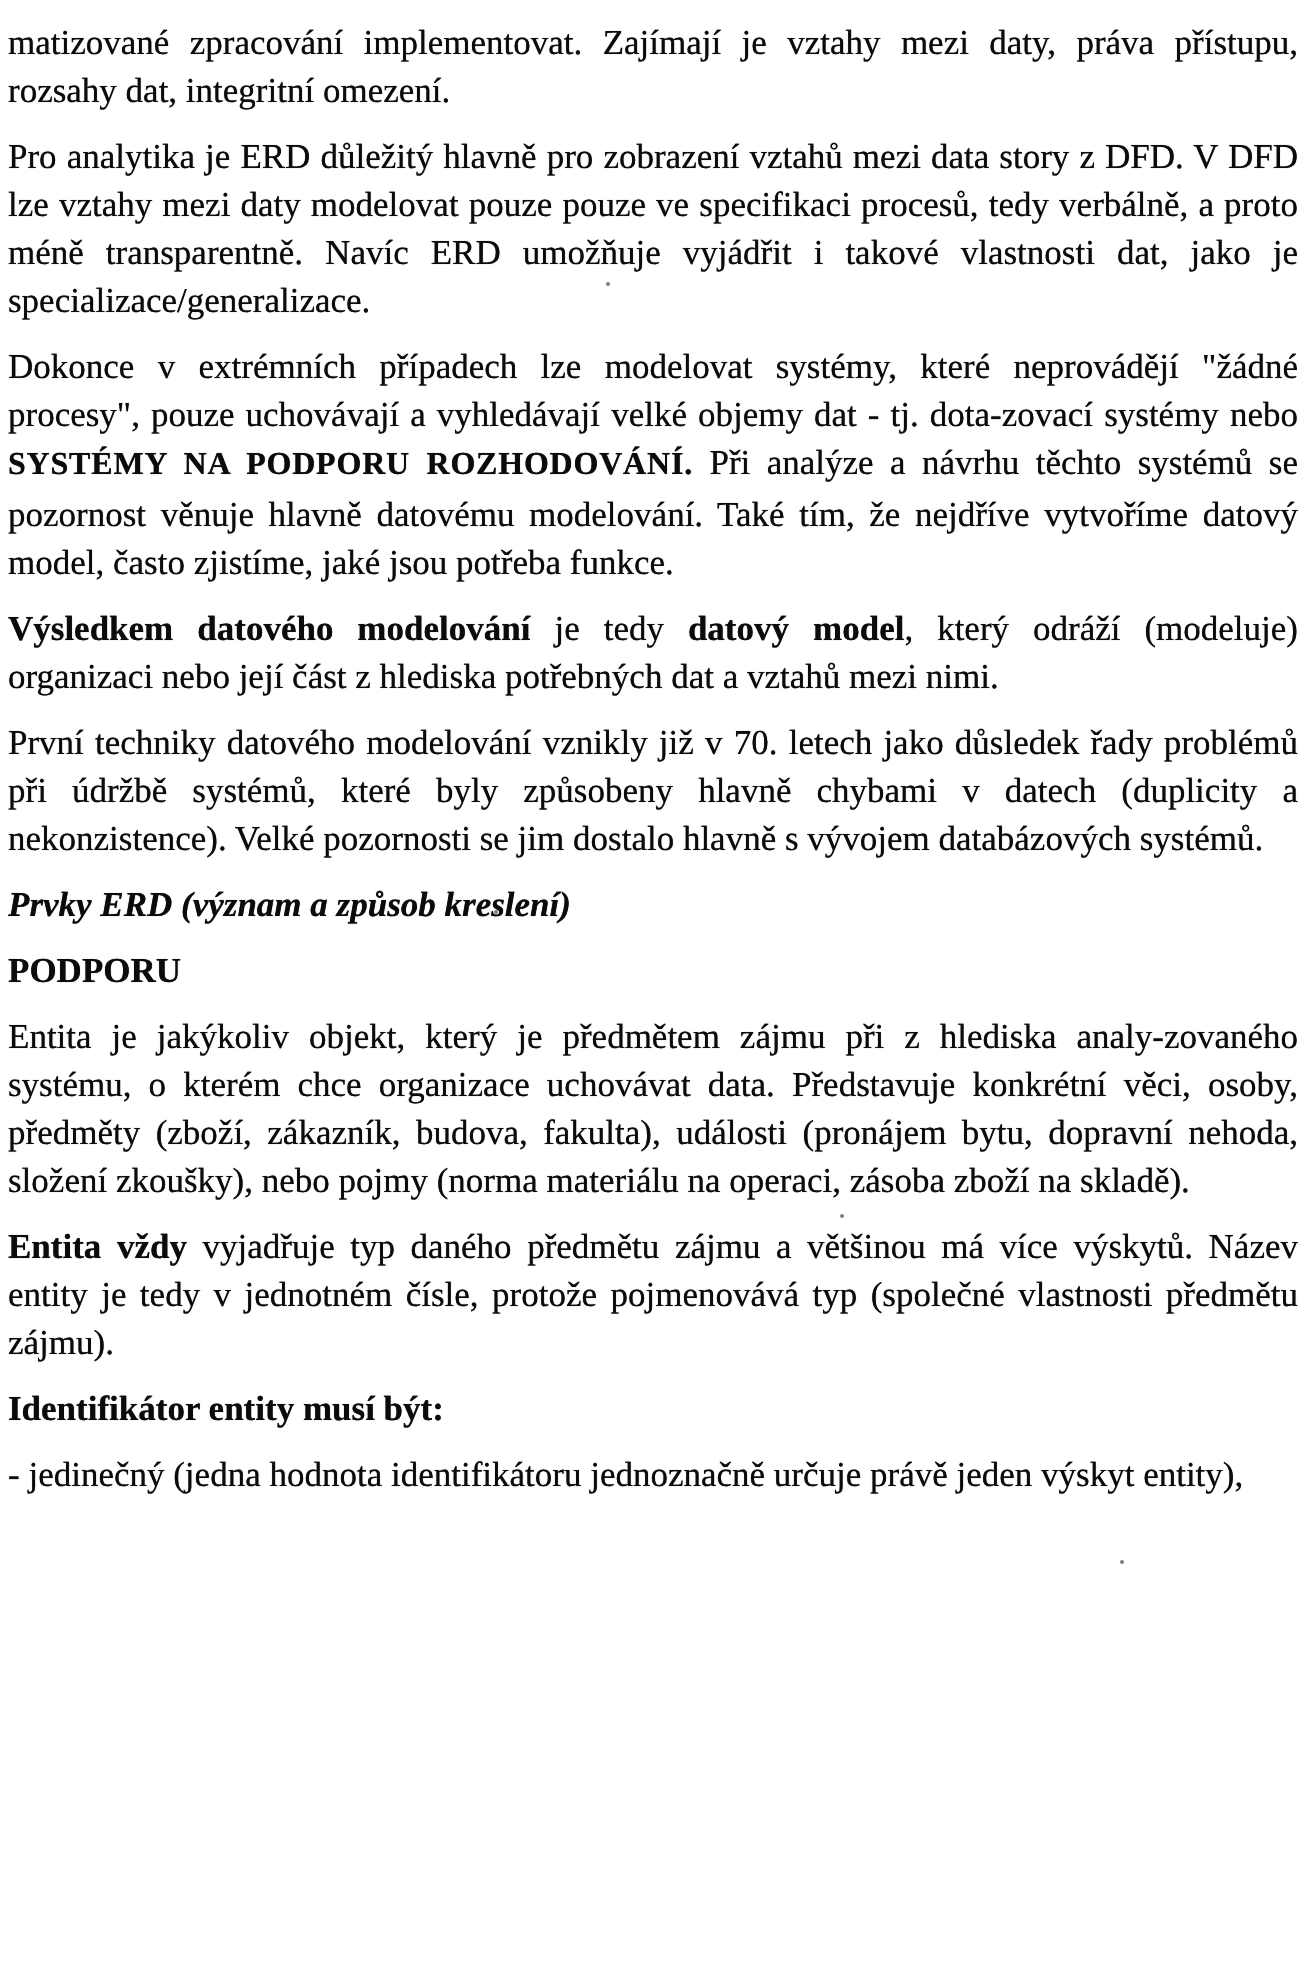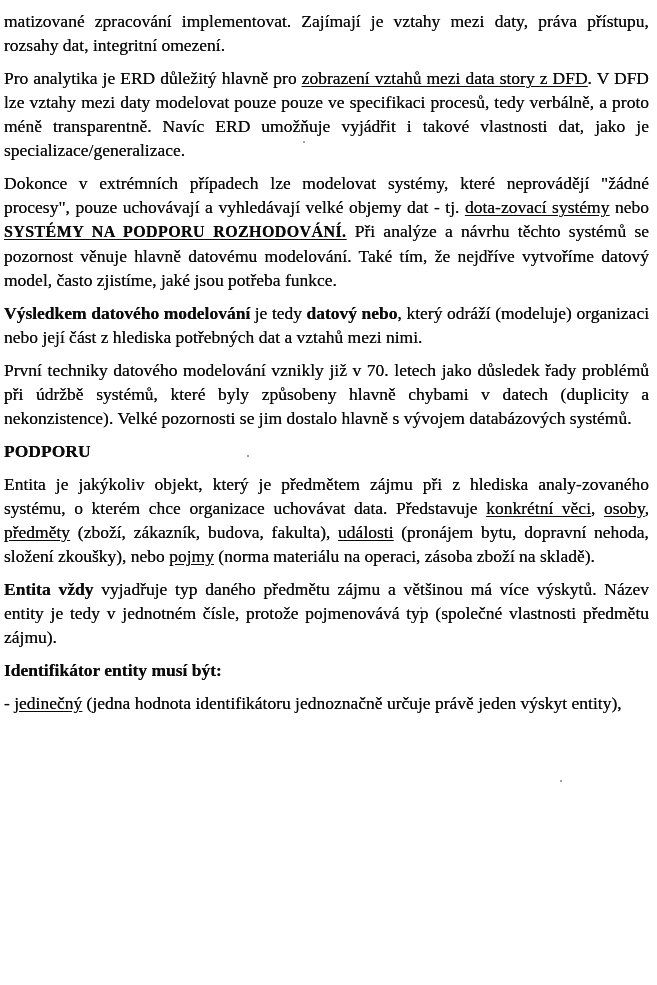--- a/index.html
+++ b/index.html
@@ -34,38 +34,39 @@
     text-align: left;
     margin: 4px 0 7px 0;
   }
   .style-list-item {
     padding-left: 17px;
     text-indent: -17px;
     margin-bottom: 6px;
   }
   .run-bold   { font-weight: 700; }
   .run-italic { font-style: italic; }
-  .run-underline { text-decoration: underline; text-underline-offset: 2px; }
+  .run-underline { text-underline-offset: 2px; }
   .run-caps   { font-size: 16px; font-weight: 600; letter-spacing: 0.4px; }
   
   .speck { position: absolute; background: #2a2a2a; border-radius: 50%; width: 2px; height: 2px; opacity: .6; }
 </style>
 </head>
 <body>
 
 <div class="page">
 
   <i class="speck" style="left:303px; top:141px"></i>
   <i class="speck" style="left:598px; top:313px"></i>
   <i class="speck" style="left:247px; top:455px"></i>
   <i class="speck" style="left:420px; top:607px"></i>
   <i class="speck" style="left:560px; top:780px"></i>
 <p class="block style-paragraph"><span class="run">matizované zpracování implementovat. Zajímají je vztahy mezi daty, práva přístupu, rozsahy dat, integritní omezení.</span></p>
     <p class="block style-paragraph"><span class="run">Pro analytika je ERD důležitý hlavně pro </span><span class="run run-underline">zobrazení vztahů mezi data story z DFD</span><span class="run">. V DFD lze vztahy mezi daty modelovat pouze pouze ve specifikaci procesů, tedy verbálně, a proto méně transparentně. Navíc ERD umožňuje vyjádřit i takové vlastnosti dat, jako je specializace/generalizace.</span></p>
     <p class="block style-paragraph"><span class="run">Dokonce v extrémních případech lze modelovat systémy, které neprovádějí "žádné procesy", pouze uchovávají a vyhledávají velké objemy dat - tj. </span><span class="run run-underline">dota-zovací systémy</span><span class="run"> nebo </span><span class="run run-underline run-caps">SYSTÉMY NA PODPORU ROZHODOVÁNÍ.</span><span class="run"> Při analýze a návrhu těchto systémů se pozornost věnuje hlavně datovému modelování. Také tím, že nejdříve vytvoříme datový model, často zjistíme, jaké jsou potřeba funkce.</span></p>
-    <p class="block style-paragraph"><span class="run run-bold">Výsledkem datového modelování</span><span class="run"> je tedy </span><span class="run run-bold">datový nebo</span><span class="run">, který odráží (modeluje) organizaci nebo její část z hlediska potřebných dat a vztahů mezi nimi.</span></p>
+    <p class="block style-paragraph"><span class="run run-bold">Výsledkem datového modelování</span><span class="run"> je tedy </span><span class="run run-bold">datový model</span><span class="run">, který odráží (modeluje) organizaci nebo její část z hlediska potřebných dat a vztahů mezi nimi.</span></p>
     <p class="block style-paragraph"><span class="run">První techniky datového modelování vznikly již v 70. letech jako důsledek řady problémů při údržbě systémů, které byly způsobeny hlavně chybami v datech (duplicity a nekonzistence). Velké pozornosti se jim dostalo hlavně s vývojem databázových systémů.</span></p>
+    <p class="block style-heading-italic"><span class="run run-bold run-italic">Prvky ERD (význam a způsob kreslení)</span></p>
     <p class="block style-heading"><span class="run run-bold">PODPORU</span></p>
     <p class="block style-paragraph"><span class="run">Entita je jakýkoliv objekt, který je předmětem zájmu při z hlediska analy-zovaného systému, o kterém chce organizace uchovávat data. Představuje </span><span class="run run-underline">konkrétní věci</span><span class="run">, </span><span class="run run-underline">osoby</span><span class="run">, </span><span class="run run-underline">předměty</span><span class="run"> (zboží, zákazník, budova, fakulta), </span><span class="run run-underline">události</span><span class="run"> (pronájem bytu, dopravní nehoda, složení zkoušky), nebo </span><span class="run run-underline">pojmy</span><span class="run"> (norma materiálu na operaci, zásoba zboží na skladě).</span></p>
     <p class="block style-paragraph"><span class="run run-bold">Entita vždy</span><span class="run"> vyjadřuje typ daného předmětu zájmu a většinou má více výskytů. Název entity je tedy v jednotném čísle, protože pojmenovává typ (společné vlastnosti předmětu zájmu).</span></p>
     <p class="block style-heading"><span class="run run-bold">Identifikátor entity musí být:</span></p>
     <p class="block style-list-item"><span class="run">- </span><span class="run run-underline">jedinečný</span><span class="run"> (jedna hodnota identifikátoru jednoznačně určuje právě jeden výskyt entity),</span></p>
   </div>
 
 </body></html>

